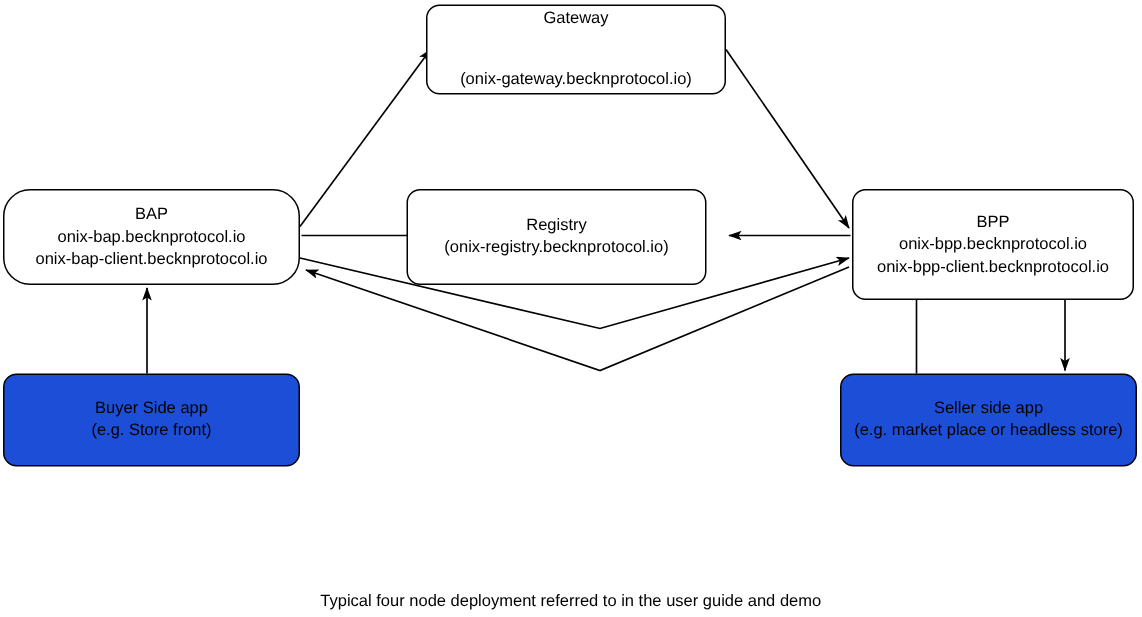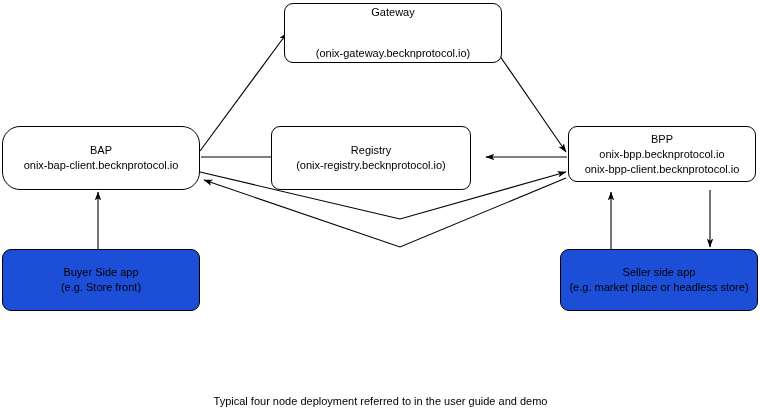--- a/index.html
+++ b/index.html
@@ -42,24 +42,24 @@
     z-index: 2;
   }
   .node.shaded {
     background: #1d4ed8;
     text-align: right;
   }
   .node .ln {
     display: block;
     white-space: nowrap;
   }
-  #gateway { left: 284px; top: 3px;   width: 218px; height: 60px; gap: 26px; }
+  #gateway { left: 284px; top: 3px;   width: 200px; height: 60px; gap: 26px; }
   #bap     { left: 2px;   top: 126px; width: 198px; height: 64px; border-radius: 18px; }
   #registry{ left: 271px; top: 126px; width: 200px; height: 64px; }
-  #bpp     { left: 568px; top: 126px; width: 188px; height: 56px; }
+  #bpp     { left: 568px; top: 126px; width: 188px; height: 74px; }
   #buyer   { left: 2px;   top: 249px; width: 198px; height: 62px; }
   #seller  { left: 560px; top: 249px; width: 198px; height: 62px; }
   #caption {
     position: absolute;
     left: 0;
     top: 382px;
     width: 761px;
     text-align: center;
     font-size: 11px;
     line-height: 15px;
@@ -99,20 +99,21 @@
     <line x1="710" y1="190" x2="710" y2="247" stroke="#000000" stroke-width="1.1" marker-end="url(#ah)"></line>
   </svg>
 
   <div class="node" id="gateway">
     <span class="ln">Gateway</span>
     <span class="ln">(onix-gateway.becknprotocol.io)</span>
   </div>
 
   <div class="node" id="bap">
     <span class="ln">BAP</span>
+    <span class="ln">onix-bap.becknprotocol.io</span>
     <span class="ln">onix-bap-client.becknprotocol.io</span>
   </div>
 
   <div class="node" id="registry">
     <span class="ln">Registry</span>
     <span class="ln">(onix-registry.becknprotocol.io)</span>
   </div>
 
   <div class="node" id="bpp">
     <span class="ln">BPP</span>

